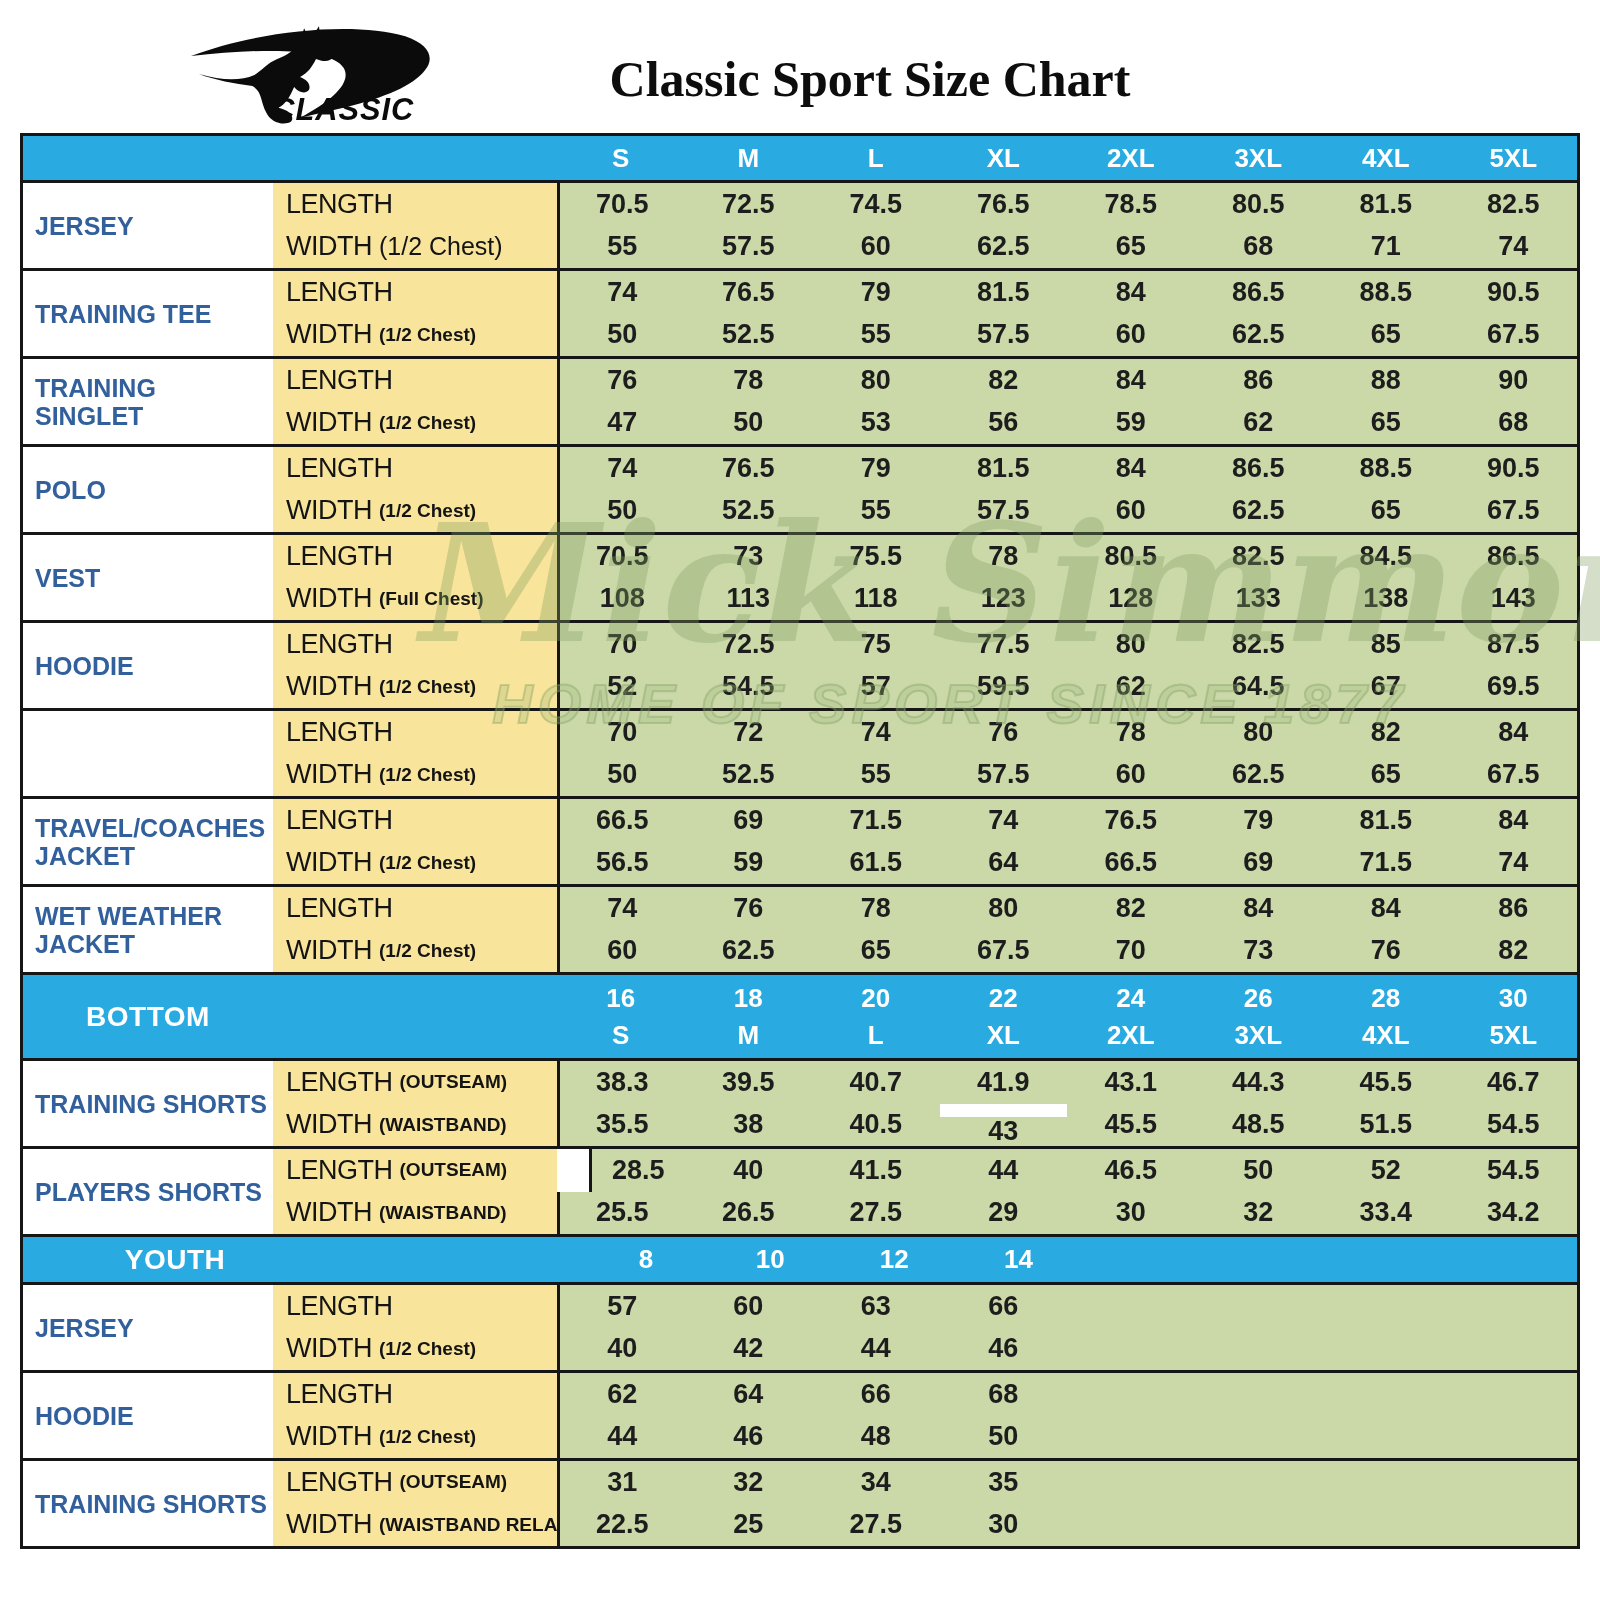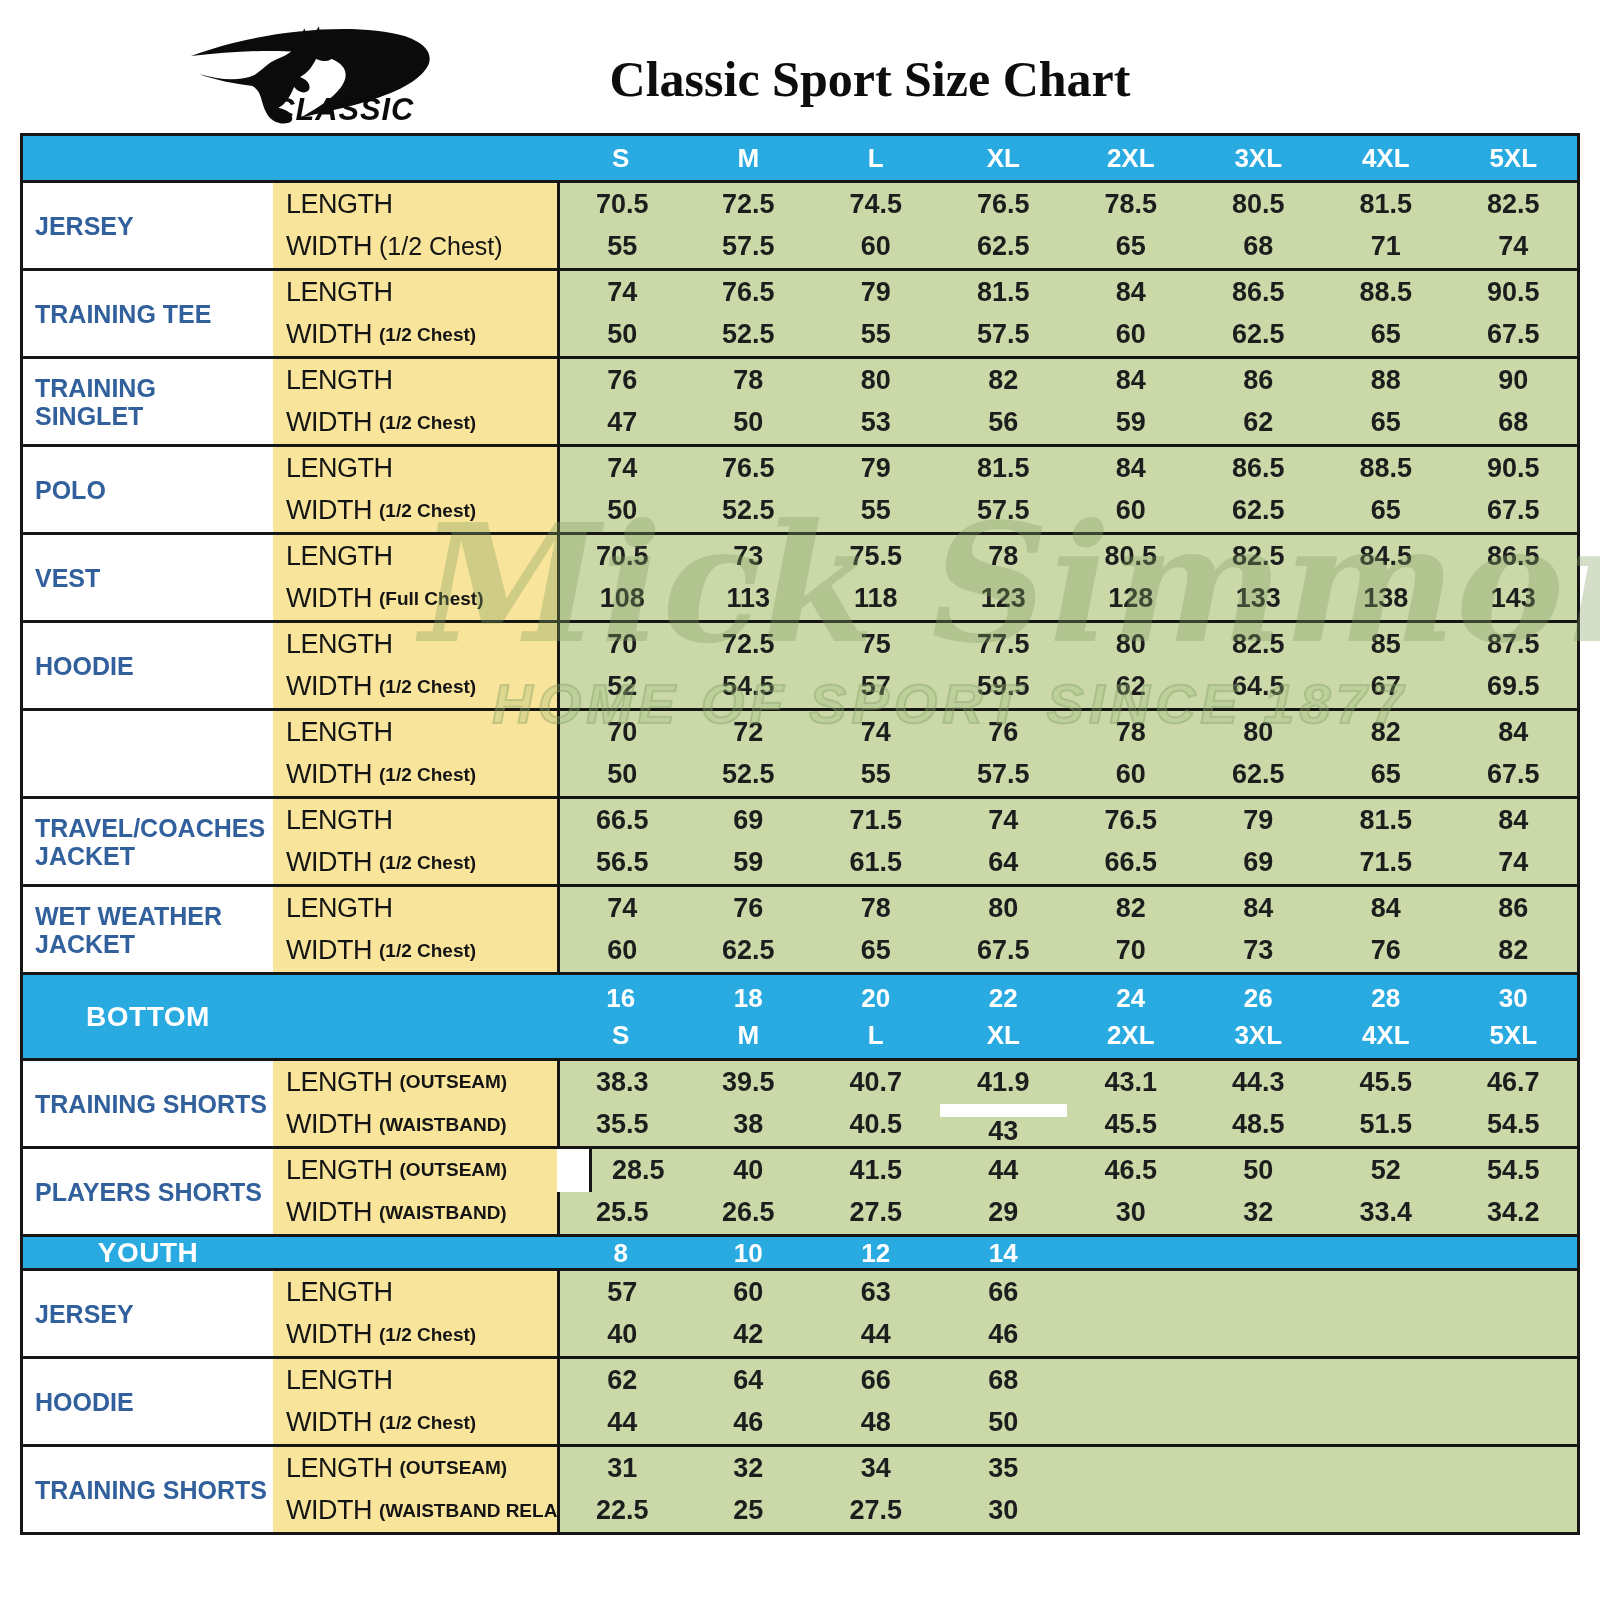--- a/index.html
+++ b/index.html
@@ -30,21 +30,21 @@
   .trow {
     display:grid;
     grid-template-columns:250px 284px repeat(8, 1fr);
     border-top:3px solid var(--border);
   }
   .trow:first-child { border-top:none; }
 
   .sec-h { background:var(--blue); }
   .sec-h.single { height:44px; }
   .sec-h.dbl { height:86px; }
-  .sec-h.youth { height:34px; }
+  .sec-h.youth { height:48px;padding-left:27px; }
   .sec-label {
     color:#fff; font-weight:bold; font-size:28px;
     display:flex; align-items:center; justify-content:center;
     letter-spacing:.5px;
   }
   .size-cell {
     color:#fff; font-weight:bold; font-size:26px;
     display:flex; align-items:center; justify-content:center;
   }
   .size-cell.dbl { flex-direction:column; justify-content:space-evenly; }

